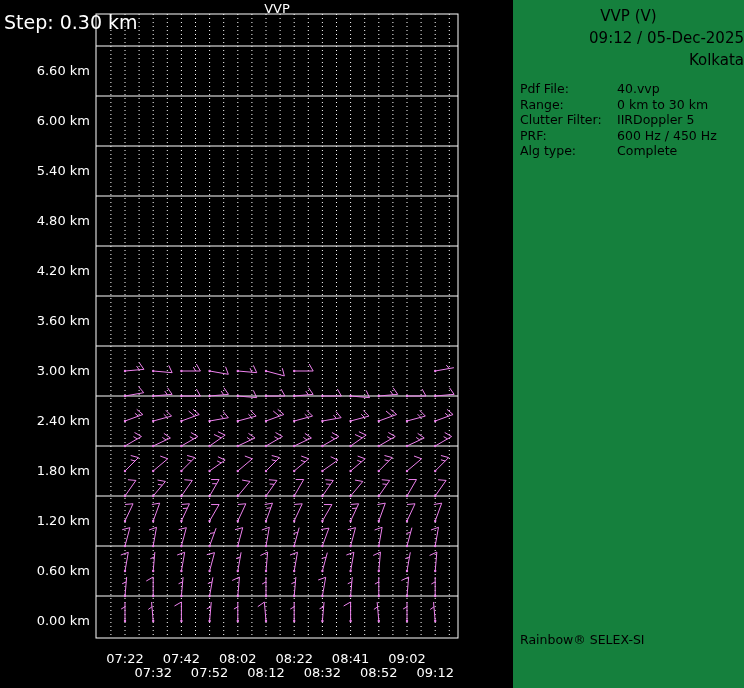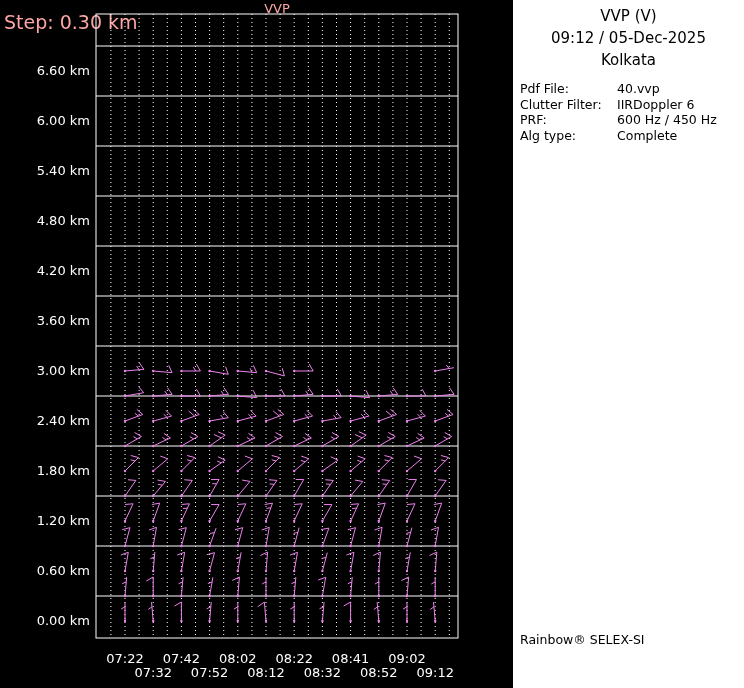--- a/index.html
+++ b/index.html
@@ -1,26 +1,26 @@
 <!DOCTYPE html>
 <html><head>
 <meta charset="utf-8">
 <style>
   html,body{margin:0;padding:0;}
   body{
     width:744px;height:688px;position:relative;overflow:hidden;
     background:#000;font-family:"DejaVu Sans", sans-serif;
   }
-  .left-panel{position:absolute;left:0;top:0;width:513px;height:688px;background:#000;color:#fca5a5;border-radius:22px;}
+  .left-panel{position:absolute;left:0;top:0;width:513px;height:688px;background:#000;color:#ffffff;border-radius:22px;}
   #plot-svg{position:absolute;left:0;top:0;}
   .step-label{position:absolute;left:4px;top:11px;font-size:19px;white-space:nowrap;}
   .plot-title{position:absolute;left:96px;top:1px;width:362px;text-align:center;font-size:13px;}
-  .right-panel{position:absolute;left:513px;top:0;width:231px;height:688px;background:#ffffff;color:#000;}
+  .right-panel{position:absolute;left:513px;top:0;width:231px;height:688px;background:#15803d;color:#000;}
   .rp-title{margin:7px 0 0 0;text-align:center;font-size:15px;}
-  .rp-line{margin:4px 0 0 0;text-align:center;font-size:15px;}
+  .rp-line{margin:4px 0 0 0;text-align:right;font-size:15px;}
   .params{position:relative;margin-top:12px;font-size:12.5px;}
   .param-row{position:relative;height:15.5px;}
   .param-label{position:absolute;left:7px;white-space:nowrap;}
   .param-value{position:absolute;left:104px;white-space:nowrap;}
   .brand-footer{position:absolute;left:7px;top:620px;font-size:12.5px;white-space:nowrap;margin-top:12px;}
 </style>
 </head>
 <body>
 
 <div class="left-panel">
@@ -362,22 +362,26 @@
   <div class="rp-title">VVP (V)</div>
   <div class="rp-line">09:12 / 05-Dec-2025</div>
   <div class="rp-line">Kolkata</div>
 
   <div class="params">
     <div class="param-row">
       <span class="param-label">Pdf File:</span>
       <span class="param-value">40.vvp</span>
     </div>
     <div class="param-row">
+      <span class="param-label">Range:</span>
+      <span class="param-value">0 km to 30 km</span>
+    </div>
+    <div class="param-row">
       <span class="param-label">Clutter Filter:</span>
-      <span class="param-value">IIRDoppler 6</span>
+      <span class="param-value">IIRDoppler 5</span>
     </div>
     <div class="param-row">
       <span class="param-label">PRF:</span>
       <span class="param-value">600 Hz / 450 Hz</span>
     </div>
     <div class="param-row">
       <span class="param-label">Alg type:</span>
       <span class="param-value">Complete</span>
     </div>
   </div>

